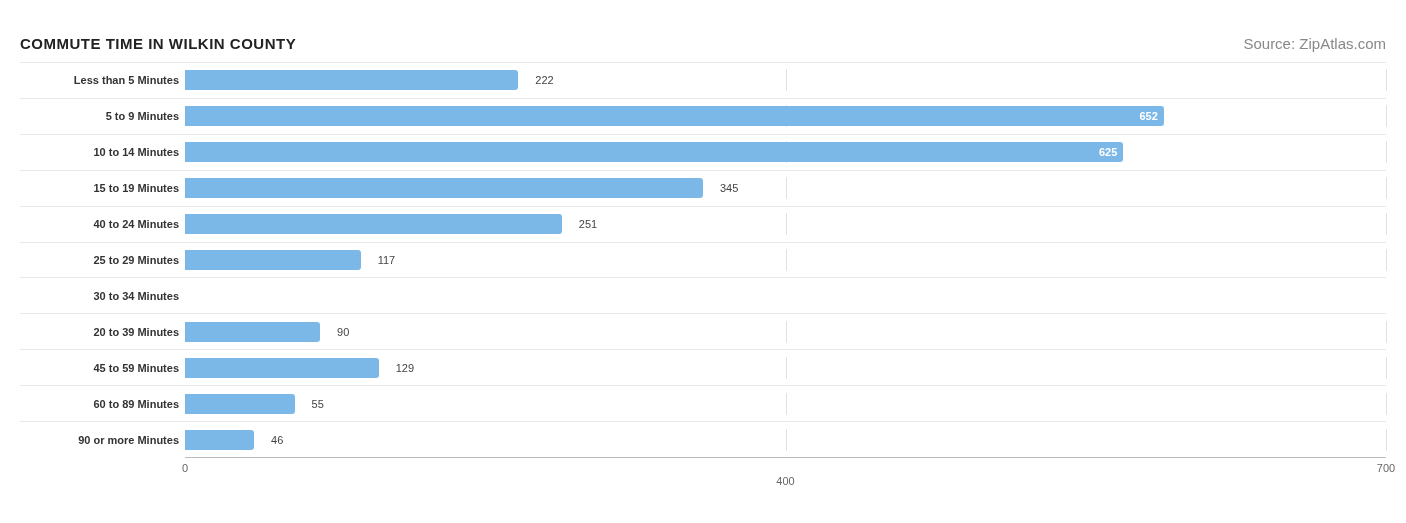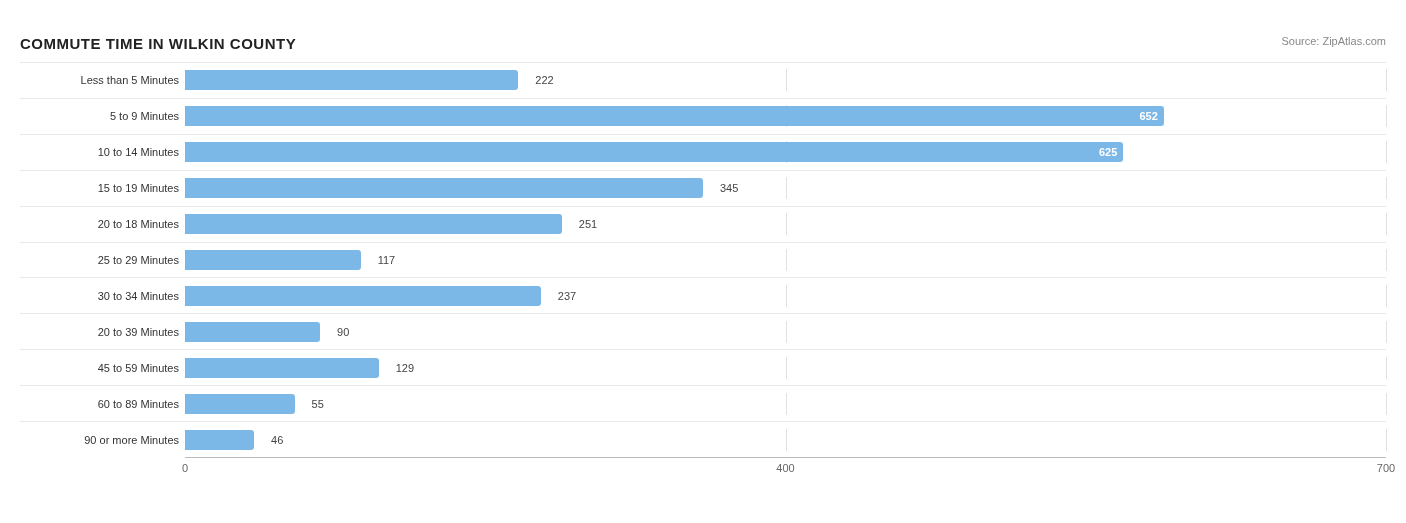--- a/index.html
+++ b/index.html
@@ -22,21 +22,21 @@
       font-weight: bold;
       color: #222;
       letter-spacing: 0.5px;
       margin-bottom: 10px;
       text-transform: uppercase;
     }
     .source-label {
       position: absolute;
       top: 18px;
       right: 20px;
-      font-size: 11px;
+      font-size: 15px;
       color: #888;
     }
     .chart-area {
       display: flex;
       flex-direction: column;
       width: 100%;
       height: calc(100% - 50px);
       position: relative;
     }
     .bar-row {
@@ -49,20 +49,21 @@
     .bar-row:last-child {
       border-bottom: none;
     }
     .bar-label {
       width: 165px;
       min-width: 165px;
       font-size: 11px;
       color: #333;
       padding-right: 6px;
       text-align: right;
+      font-weight: bold;
     }
     .bar-track {
       flex: 1;
       height: 22px;
       position: relative;
       display: flex;
       align-items: center;
       gap: 12px;
     }
     .bar-fill {
@@ -137,45 +138,39 @@
       <div class="bar-row">
         <div class="bar-label">15 to 19 Minutes</div>
         <div class="bar-track">
           <div class="grid-line" style="left: 50%;"></div>
           <div class="grid-line" style="left: 100%;"></div>
           <div class="bar-fill" style="width: 43.125%;"></div>
           <span class="bar-value">345</span>
         </div>
       </div>
       <div class="bar-row">
-        <div class="bar-label">20 to 18 Minutes</div>
+        <div class="bar-label">40 to 24 Minutes</div>
         <div class="bar-track">
           <div class="grid-line" style="left: 50%;"></div>
           <div class="grid-line" style="left: 100%;"></div>
           <div class="bar-fill" style="width: 31.375%;"></div>
           <span class="bar-value">251</span>
         </div>
       </div>
       <div class="bar-row">
         <div class="bar-label">25 to 29 Minutes</div>
         <div class="bar-track">
           <div class="grid-line" style="left: 50%;"></div>
           <div class="grid-line" style="left: 100%;"></div>
           <div class="bar-fill" style="width: 14.625%;"></div>
           <span class="bar-value">117</span>
         </div>
       </div>
       <div class="bar-row">
         <div class="bar-label">30 to 34 Minutes</div>
-        <div class="bar-track">
-          <div class="grid-line" style="left: 50%;"></div>
-          <div class="grid-line" style="left: 100%;"></div>
-          <div class="bar-fill" style="width: 29.625%;"></div>
-          <span class="bar-value">237</span>
-        </div>
       </div>
       <div class="bar-row">
         <div class="bar-label">20 to 39 Minutes</div>
         <div class="bar-track">
           <div class="grid-line" style="left: 50%;"></div>
           <div class="grid-line" style="left: 100%;"></div>
           <div class="bar-fill" style="width: 11.25%;"></div>
           <span class="bar-value">90</span>
         </div>
       </div>
@@ -201,17 +196,17 @@
         <div class="bar-label">90 or more Minutes</div>
         <div class="bar-track">
           <div class="grid-line" style="left: 50%;"></div>
           <div class="grid-line" style="left: 100%;"></div>
           <div class="bar-fill" style="width: 5.75%;"></div>
           <span class="bar-value">46</span>
         </div>
       </div>
       <div style="margin-left: 165px; border-top: 1px solid rgb(187, 187, 187); position: relative; height: 20px;">
         <span style="position: absolute; font-size: 11px; color: rgb(102, 102, 102); left: 0%; transform: translateX(-50%); top: 4px;">0</span>
-        <span style="position: absolute; font-size: 11px; color: rgb(102, 102, 102); left: 50%; transform: translateX(-50%); top: 4px;">400</span>
+        <span style="position: absolute; font-size: 11px; color: rgb(102, 102, 102); left: 50%; transform: translateX(-50%); top: 17px;">400</span>
         <span style="position: absolute; font-size: 11px; color: rgb(102, 102, 102); left: 100%; transform: translateX(-50%); top: 4px;">700</span>
       </div>
     </div>
 </div>
 
 </body></html>

